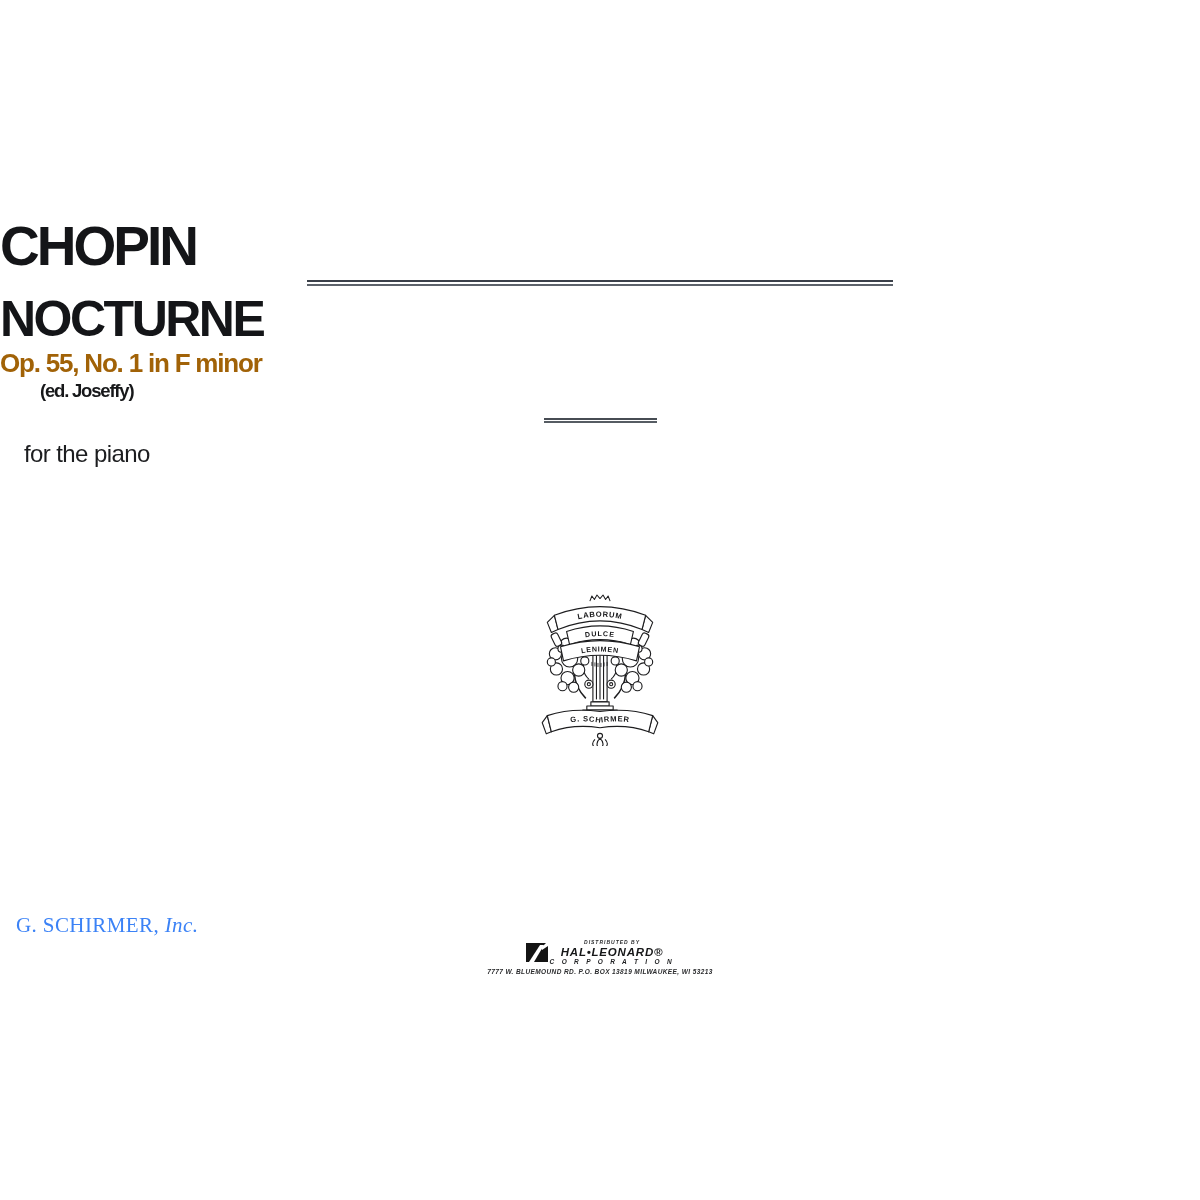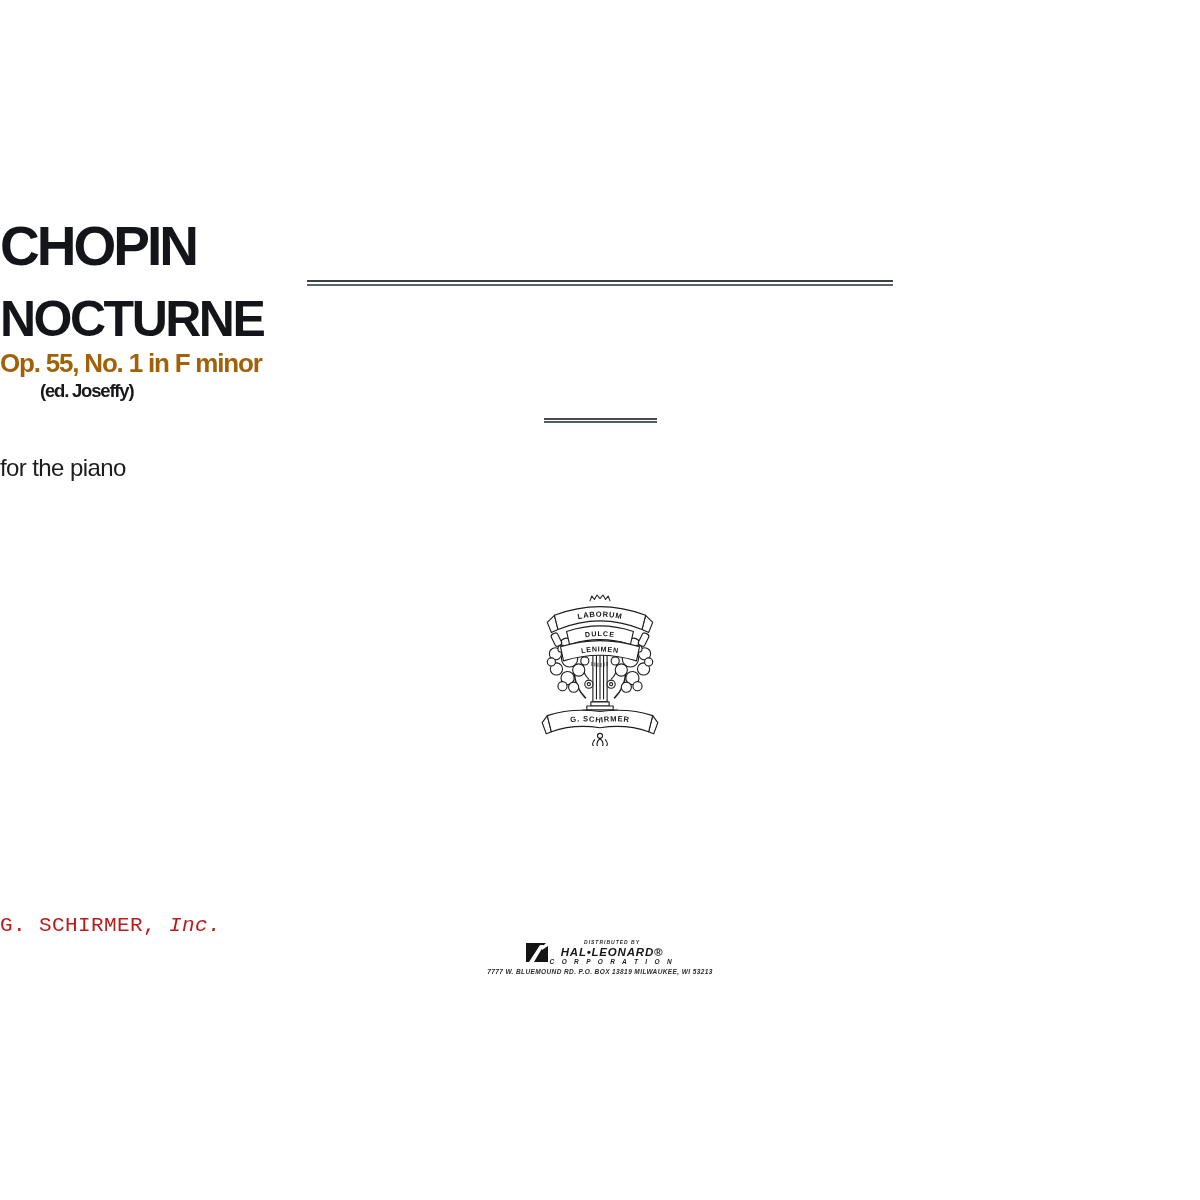--- a/index.html
+++ b/index.html
@@ -61,40 +61,42 @@
     margin-left:40px;
   }
   .rule-sm{
     position:absolute;
     top:418px;left:544px;width:113px;
     height:1px;
     border-top:2px solid #474c53;
     border-bottom:2px solid #565c63;
   }
   .instrument-line{
-    top:456px;
+    top:442px;
     font-size:24px;
     font-weight:normal;
     letter-spacing:-0.6px;
     line-height:1;
     color:#1c1d1f;
+    padding-left:24px;
   }
   .emblem{
     position:absolute;
     left:539px;top:594px;
     width:122px;height:152px;
   }
   .emblem svg{display:block;width:100%;height:100%;}
   .publisher-name{
     top:915px;
-    font-family:Liberation Mono, monospace;
+    font-family:Liberation Serif, serif;
     font-size:21px;
     letter-spacing:0.4px;
     line-height:1;
-    color:#b91c1c;
+    color:#3b82f6;
+    padding-left:16px;
   }
   .publisher-name .inc{font-style:italic;}
   .dist-block{
     position:absolute;
     top:939px;left:0;right:0;
     display:flex;flex-direction:column;align-items:center;font-style:italic;
   }
   .dist-row{
     display:flex;align-items:flex-start;
   }

